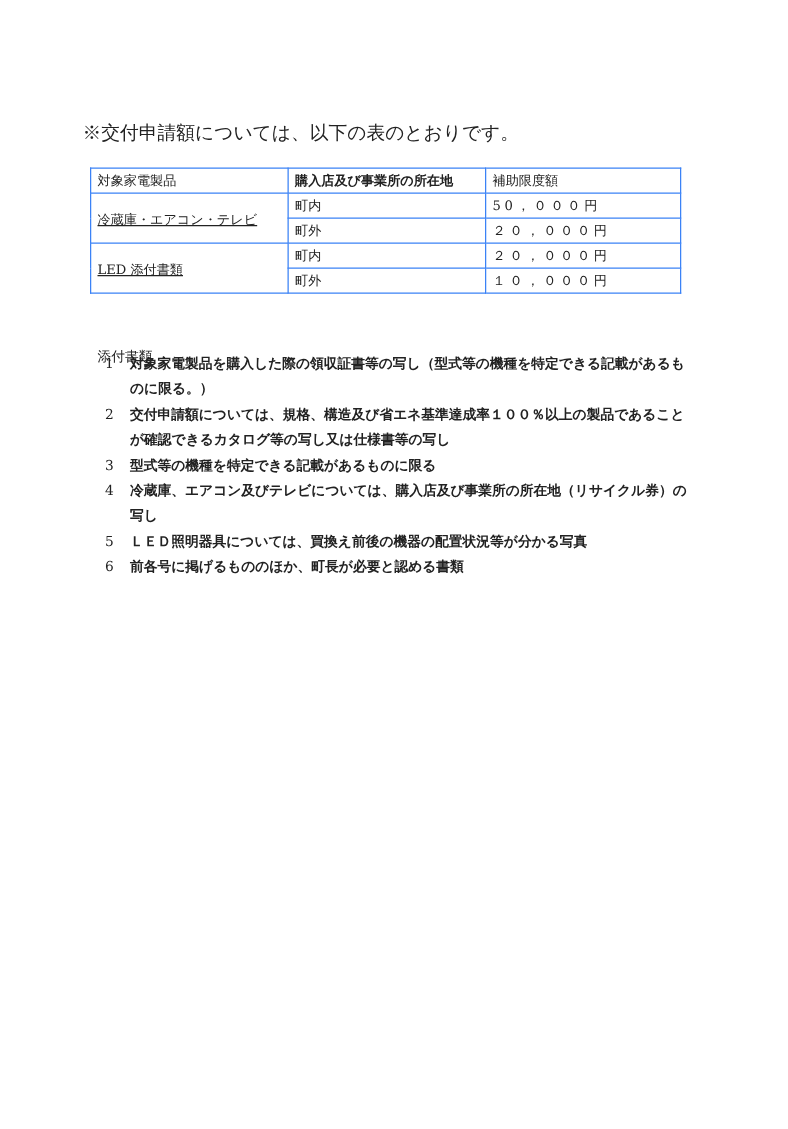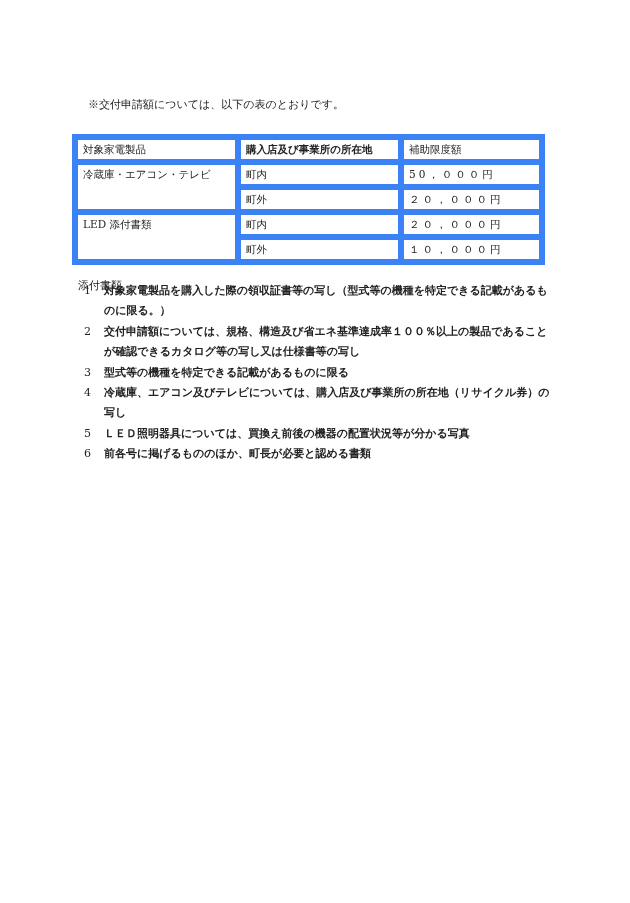--- a/index.html
+++ b/index.html
@@ -1,30 +1,30 @@
 <!DOCTYPE html>
 <html><head>
   <meta charset="utf-8">
   <style>
     html, body { margin: 0; padding: 0; background: #ffffff; }
     body {
       width: 630px; height: 903px; position: relative; overflow: hidden;
       font-family: "DejaVu Serif", "Liberation Serif", serif;
       color: #222222; font-size: 11px;
     }
-    .intro { position: absolute; left: 88px; top: 97px; font-size: 11px; white-space: nowrap; }
+    .intro { position: absolute; left: 66px; top: 97px; font-size: 15px; white-space: nowrap; }
     table.subsidy {
       position: absolute; left: 72px; top: 134px; width: 473px;
       border-collapse: collapse; font-size: 10.5px;
     }
     table.subsidy td {
-      border: 6px solid #3b82f6; height: 19px; padding: 0 0 0 5px;
+      border: 1px solid #3b82f6; height: 19px; padding: 0 0 0 5px;
       vertical-align: middle; white-space: nowrap;
     }
-    table.subsidy td.cat { vertical-align: top; padding-top: 3px; }
+    table.subsidy td.cat { vertical-align: top; padding-top: 14px; text-decoration: underline; }
     table.subsidy td.amt { letter-spacing: 3px; }
     .c1 { width: 152px; } .c2 { width: 152px; font-weight: bold; }
     .attach-title { position: absolute; left: 78px; top: 262px; font-size: 11px; margin-top: 16px; }
     .items { position: absolute; left: 78px; top: 281px; width: 480px; }
     .item { display: flex; font-size: 11px; line-height: 20.4px; }
     .item .num { width: 26px; flex: none; padding-left: 6px; box-sizing: border-box; }
     .item .text { width: 452px; font-weight: bold; }
   </style>
 </head>
 <body>

